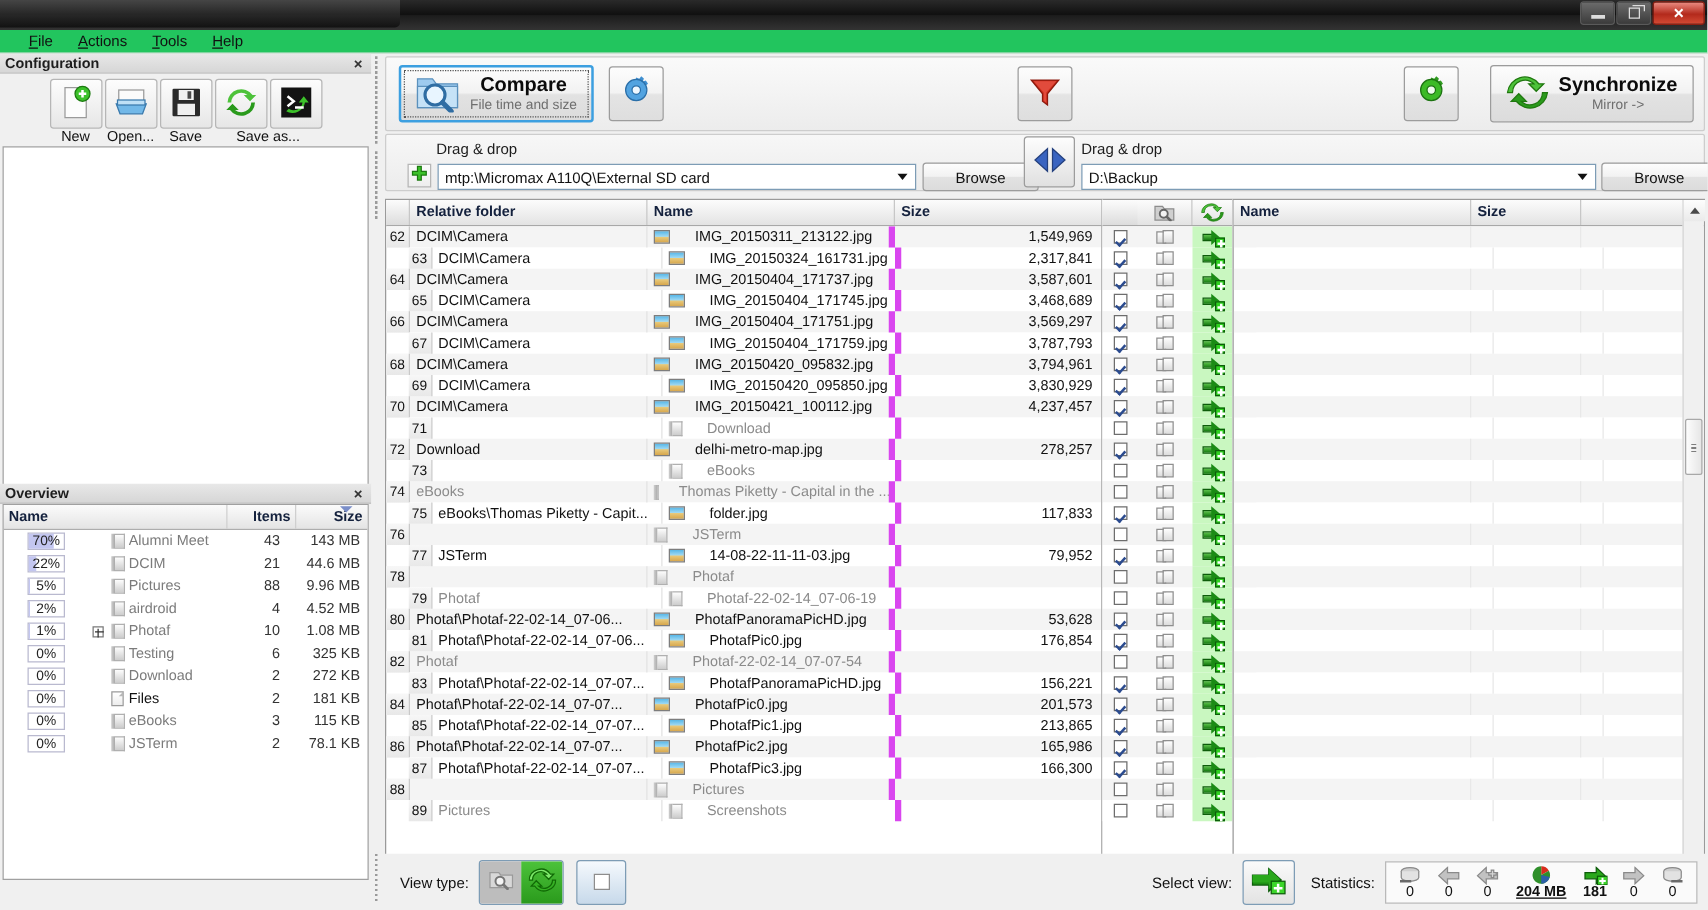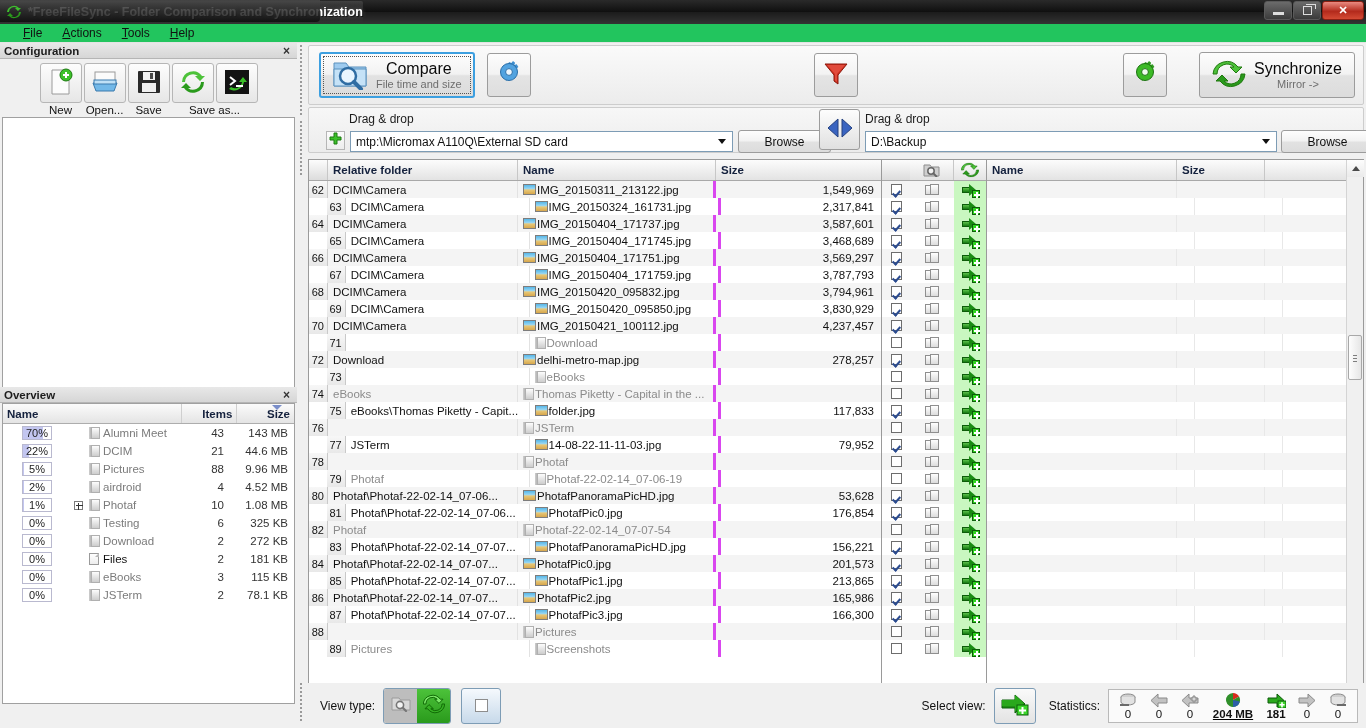--- a/index.html
+++ b/index.html
@@ -138,21 +138,21 @@
     border:1px solid #9c9c9c; border-radius:3px;
     background: linear-gradient(to bottom,#fdfdfd 0%,#f2f2f2 48%,#e2e2e2 52%,#dcdcdc 100%);
     padding:0 12px;
   }
   .big-btn.focus { border:2px solid #3c9fe0; padding:0 11px; position:relative; }
   .big-btn.focus:before {
     content:""; position:absolute; left:2px; right:2px; top:2px; bottom:2px;
     border:1px dotted #555; pointer-events:none;
   }
   .big-btn .lbl { display:flex; flex-direction:column; align-items:center; line-height:1.1; }
-  .big-btn .l1 { font-size:16px; font-weight:normal; color:#0b0b0b; }
+  .big-btn .l1 { font-size:16px; font-weight:bold; color:#0b0b0b; }
   .big-btn .l2 { font-size:11px; color:#6e6e6e; }
   .sq-btn {
     width:44px; height:44px; border:1px solid #9c9c9c; border-radius:3px;
     background: linear-gradient(to bottom,#fdfdfd 0%,#f3f3f3 48%,#e4e4e4 52%,#dedede 100%);
     display:flex; align-items:center; justify-content:center;
   }
 
   .dd-row { position:relative; height:46px; margin:2px 2px 0 2px;
     background:linear-gradient(to bottom,#f7f7f7,#ececec);
     border:1px solid #cdcdcd; border-radius:2px; }
@@ -198,21 +198,21 @@
   .rows { flex:1; overflow:hidden; }
   .row { height:17px; display:flex; align-items:center; font-size:11.5px; color:#111; }
   .row.odd { background:#fff;margin-left:18px; }
   .row.even { background:#f4f4f4; }
   .row.folder { color:#8b8b8b; }
   .cell { padding:0 5px; white-space:nowrap; overflow:hidden; display:flex; align-items:center; height:17px;}
   .cell.num { width:19px; justify-content:flex-end; padding-right:3px;
     background:linear-gradient(to bottom,#f7f7f7,#e8e8e8); border-right:1px solid #c9c9c9;
     font-size:11px; color:#111; }
   .cell.rel { width:190px; border-right:1px solid #e2e2e2;}
-  .cell.nm { width:198px; gap:1px; border-right:3px solid #d946ef;}
+  .cell.nm { width:198px; gap:20px; border-right:5px solid #d946ef;}
   .cell.sz { width:165px; justify-content:flex-end; padding-right:7px;}
 
   .pic-icon { width:13px; height:11px; flex:0 0 auto; border:1px solid #7d7d7d;
     background:linear-gradient(to bottom,#57b7e8 0%,#9fd9f3 46%,#e8c97a 52%,#d7a74d 100%); }
 
   .crow { height:17px; display:flex; align-items:center; }
   .crow .cc { height:17px; display:flex; align-items:center; justify-content:center; }
   .crow .cc.m0 { width:28px; background:inherit; }
   .crow .cc.m1 { width:44px; background:inherit; }
   .crow .cc.m2 { width:32px; background:#c9f7c0; }
@@ -276,29 +276,20 @@
   .stat-cell.wide { width:54px;text-decoration:underline; }
   .stat-cell .vl.plain { font-weight:normal; }
 </style>
 </head>
 <body>
 
 <div class="app">
 
   <div class="titlebar">
     <div class="title-shell"></div>
-    <div class="titlebar-left">
-      <span style="display:inline-block;width:16px;height:16px;position:relative;">
-        <svg width="16" height="16" viewBox="0 0 16 16">
-          <path d="M3 8a5 5 0 0 1 8-4l-2 0 3 3 3-3-2 0A7 7 0 0 0 1 8z" fill="#3fbf2e"></path>
-          <path d="M13 8a5 5 0 0 1-8 4l2 0-3-3-3 3 2 0A7 7 0 0 0 15 8z" fill="#2b9a1c"></path>
-        </svg>
-      </span>
-      <span class="title-text">*FreeFileSync - Folder Comparison and Synchronization</span>
-    </div>
     <div class="win-buttons">
       <div class="win-btn">
           <span class="win-glyph-min"></span>
         </div>
       <div class="win-btn">
           <span class="win-glyph-max"></span>
         </div>
       <div class="win-btn close">
           <span>✕</span>
         </div>

